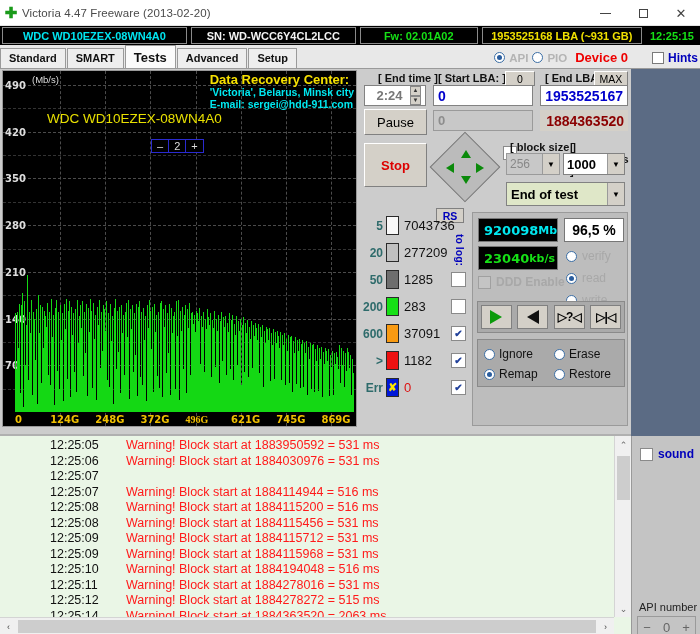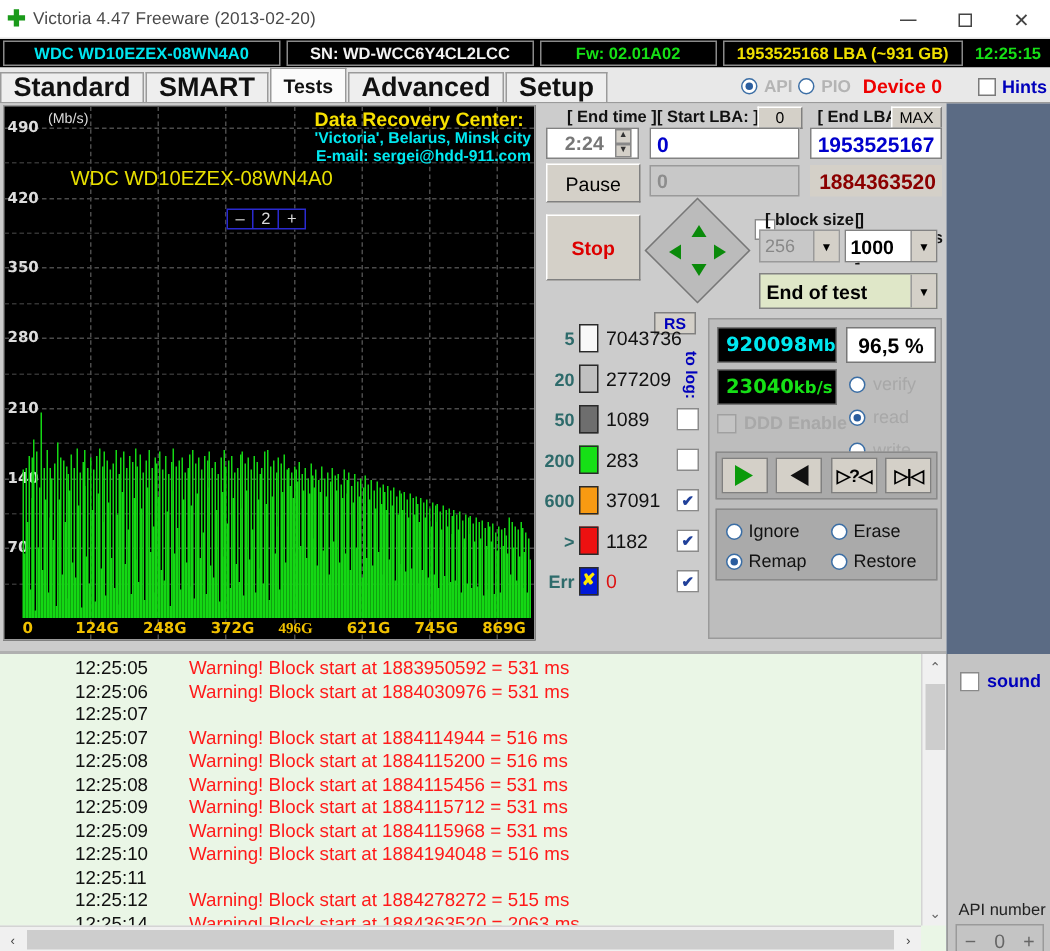--- a/index.html
+++ b/index.html
@@ -37,21 +37,21 @@
   .ib.model  { width:196px; color:#00e5f0; }
   .ib.sn     { width:175px; color:#f2f2f2; }
   .ib.fw     { width:125px; color:#16e016; }
   .ib.lba    { width:170px; color:#f0e000; }
   .ib.clock  { border:none; color:#16e016; width:auto; padding:0 4px; }
 
   
   #tabbar { height:24px; background:#e8e8e8; display:flex; align-items:flex-end;
             position:relative; border-bottom:1px solid #9a9a9a; }
   .tab { background:#eeeeee; border:1px solid #9a9a9a; border-bottom:none;
-         margin-right:1px; padding:2px 8px 3px 8px; font-size:18px; font-weight:bold;
+         margin-right:1px; padding:2px 8px 3px 8px; font-size:11px; font-weight:bold;
          color:#111; height:20px; line-height:15px; }
   .tab.active { background:#fbfbfb; height:23px; padding-top:4px; font-size:13px; }
   .tabs-right { position:absolute; right:0; top:2px; display:flex; align-items:center; gap:4px;
                 height:21px; padding-right:2px; }
   .radio { width:11px; height:11px; border-radius:50%; border:1px solid #3b6ea5;
            background:#fff; display:inline-block; position:relative; }
   .radio.on::after { content:""; position:absolute; left:2px; top:2px; width:5px; height:5px;
            border-radius:50%; background:#2a5d9e; }
   .rlabel { color:#b4b4b4; font-size:11.5px; font-weight:bold; }
   .dev0 { color:#ee0000; font-weight:bold; font-size:13px; margin-left:4px; }
@@ -71,21 +71,21 @@
   .gridline-v { top:0; height:100%; width:0; border-left:1px dashed #4b4b4b; }
   .ylab { position:absolute; left:2px; color:#dcdcdc; font-size:10px; font-weight:bold;
           font-family:"DejaVu Sans", sans-serif; }
   .xlab { position:absolute; bottom:1px; color:#f0c000; font-size:10px; font-weight:bold;
           font-family:"DejaVu Sans", sans-serif; }
   #units { position:absolute; left:29px; top:3px; color:#dcdcdc; font-size:9.5px; }
   #model-watermark { position:absolute; left:44px; top:40px; color:#e8e000; font-size:13.5px;
                      font-family:"Liberation Sans", sans-serif; }
   #drc { position:absolute; right:2px; top:3px; text-align:left; line-height:12px; }
   #drc .l1 { color:#f6e000; font-size:13px; font-weight:bold; }
-  #drc .l2, #drc .l3 { color:#00e8f0; font-size:10.5px; font-weight:bold;text-align:right; }
+  #drc .l2, #drc .l3 { color:#00e8f0; font-size:10.5px; font-weight:bold; }
   #zoomer { position:absolute; left:148px; top:68px; display:flex; border:1px solid #2a2ad0;
             background:#000; }
   #zoomer div { color:#dcdcdc; font-size:11px; padding:0 5px; border-right:1px solid #2a2ad0; }
   #zoomer div:last-child { border-right:none; }
   #bars { position:absolute; left:12px; bottom:14px; right:2px; top:14px; }
   .bar { position:absolute; bottom:0; width:1px; background:#14d814; }
   #cyan1 { position:absolute; left:177px; top:354px; color:#00dfe8; font-size:9px; font-weight:bold; z-index:5;}
 
   
   .lbl { font-size:11px; color:#111; font-weight:bold; }
@@ -807,21 +807,21 @@
           <span class="lval">7043736</span>
         </div>
         <div class="lrow" style="top: 27px;">
           <span class="lnum">20</span>
           <span class="swatch" style="background: rgb(192, 192, 192);"></span>
           <span class="lval">277209</span>
         </div>
         <div class="lrow" style="top: 54px;">
           <span class="lnum">50</span>
           <span class="swatch" style="background: rgb(110, 110, 110);"></span>
-          <span class="lval">1089</span>
+          <span class="lval">1285</span>
         </div>
         <div class="lcbx" style="top: 60px;"></div>
         <div class="lrow" style="top: 81px;">
           <span class="lnum">200</span>
           <span class="swatch" style="background: rgb(22, 224, 22);"></span>
           <span class="lval">283</span>
         </div>
         <div class="lcbx" style="top: 87px;"></div>
         <div class="lrow" style="top: 108px;">
           <span class="lnum">600</span>
@@ -947,20 +947,21 @@
         <div class="logrow">
           <span class="ts">12:25:09</span>
           <span class="msg">Warning! Block start at 1884115968 = 531 ms</span>
         </div>
         <div class="logrow">
           <span class="ts">12:25:10</span>
           <span class="msg">Warning! Block start at 1884194048 = 516 ms</span>
         </div>
         <div class="logrow">
           <span class="ts">12:25:11</span>
+          <span class="msg">Warning! Block start at 1884278016 = 531 ms</span>
         </div>
         <div class="logrow">
           <span class="ts">12:25:12</span>
           <span class="msg">Warning! Block start at 1884278272 = 515 ms</span>
         </div>
         <div class="logrow">
           <span class="ts">12:25:14</span>
           <span class="msg">Warning! Block start at 1884363520 = 2063 ms</span>
         </div>
       </div>

